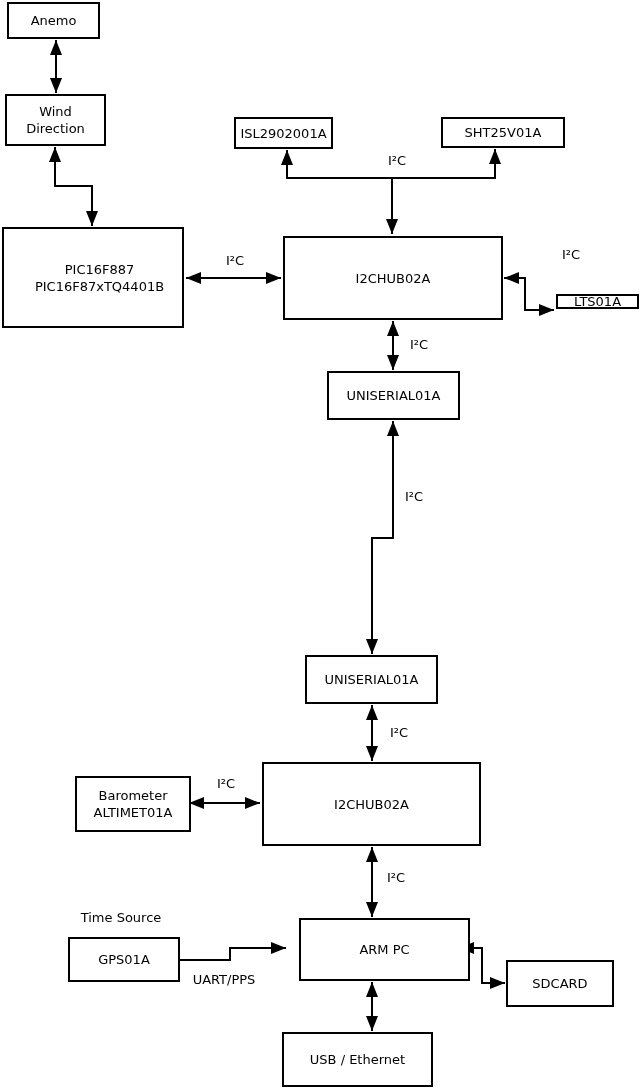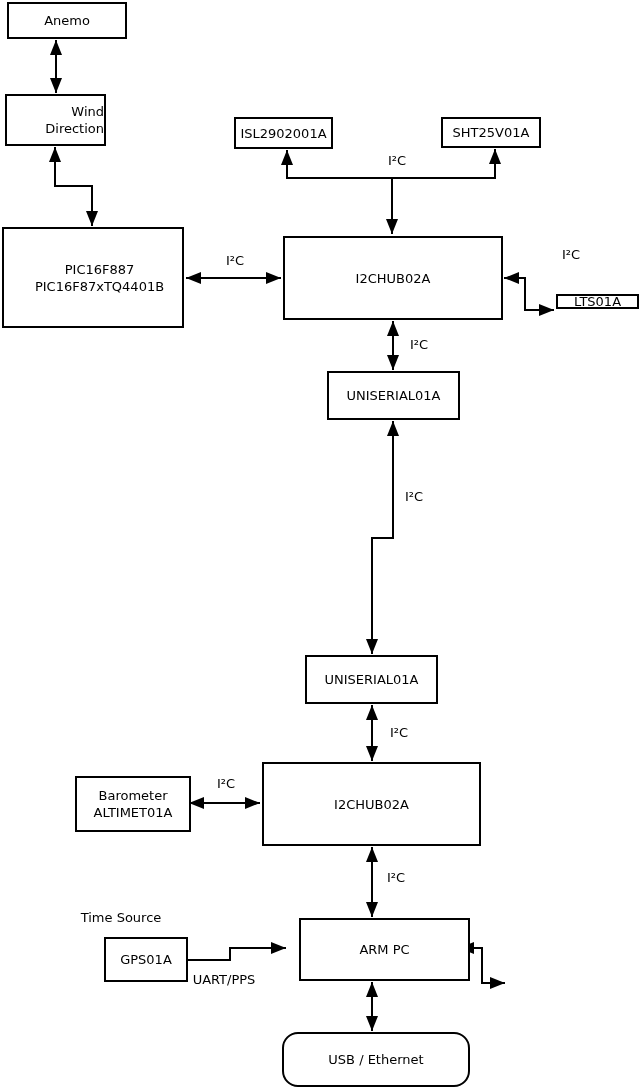--- a/index.html
+++ b/index.html
@@ -65,39 +65,39 @@
       <path marker-start="url(#ah)" marker-end="url(#ah)" d="M393,421 L393,538 L372,538 L372,654"></path>
       <path marker-start="url(#ah)" marker-end="url(#ah)" d="M372,705 L372,761"></path>
       <path marker-start="url(#ah)" marker-end="url(#ah)" d="M189,803 L260,803"></path>
       <path marker-start="url(#ah)" marker-end="url(#ah)" d="M372,847 L372,917"></path>
       <path marker-end="url(#ah)" d="M173,960 L230,960 L230,948 L286,948"></path>
       <path marker-start="url(#ah)" marker-end="url(#ah)" d="M459,948 L482,948 L482,983 L505,983"></path>
       <path marker-start="url(#ah)" marker-end="url(#ah)" d="M372,982 L372,1031"></path>
     </g>
   </svg>
 
-  <div class="box" style="left:7px; top:2px; width:120px; height:37px;">
+  <div class="box" style="left:7px; top:2px; width:93px; height:37px;">
     <span>Anemo</span>
   </div>
 
-  <div class="box" style="left:5px; top:94px; width:101px; height:52px;align-items:flex-end;">
+  <div class="box" style="left:5px; top:94px; width:101px; height:52px;">
     <span>Wind</span>
     <span>Direction</span>
   </div>
 
   <div class="box" style="left:2px; top:227px; width:182px; height:101px;padding-left:13px;">
     <span>PIC16F887</span>
     <span>PIC16F87xTQ4401B</span>
   </div>
 
   <div class="box" style="left:234px; top:117px; width:99px; height:32px;">
     <span>ISL2902001A</span>
   </div>
 
-  <div class="box" style="left:441px; top:117px; width:100px; height:31px;">
+  <div class="box" style="left:441px; top:117px; width:124px; height:31px;">
     <span>SHT25V01A</span>
   </div>
 
   <div class="box" style="left:283px; top:236px; width:220px; height:84px;">
     <span>I2CHUB02A</span>
   </div>
 
   <div class="box" style="left:556px; top:294px; width:83px; height:15px;">
     <span>LTS01A</span>
   </div>
@@ -112,30 +112,33 @@
 
   <div class="box" style="left:262px; top:762px; width:219px; height:84px;">
     <span>I2CHUB02A</span>
   </div>
 
   <div class="box" style="left:75px; top:776px; width:116px; height:56px;">
     <span>Barometer</span>
     <span>ALTIMET01A</span>
   </div>
 
-  <div class="box" style="left:68px; top:937px; width:84px; height:45px;margin-left:36px;">
+  <div class="box" style="left:68px; top:937px; width:112px; height:45px;">
     <span>GPS01A</span>
   </div>
 
   <div class="box" style="left:299px; top:918px; width:171px; height:63px;">
     <span>ARM PC</span>
   </div>
 
+  <div class="box" style="left:506px; top:960px; width:108px; height:47px;">
+    <span>SDCARD</span>
+  </div>
 
-  <div class="box" style="left:282px; top:1032px; width:188px; height:55px;border-radius:16px;">
+  <div class="box" style="left:282px; top:1032px; width:151px; height:55px;">
     <span>USB / Ethernet</span>
   </div>
 
   <div class="lbl" style="left:397px; top:161px;">I²C</div>
   <div class="lbl" style="left:235px; top:261px;">I²C</div>
   <div class="lbl" style="left:571px; top:255px;">I²C</div>
   <div class="lbl" style="left:419px; top:345px;">I²C</div>
   <div class="lbl" style="left:414px; top:497px;">I²C</div>
   <div class="lbl" style="left:399px; top:733px;">I²C</div>
   <div class="lbl" style="left:226px; top:784px;">I²C</div>

